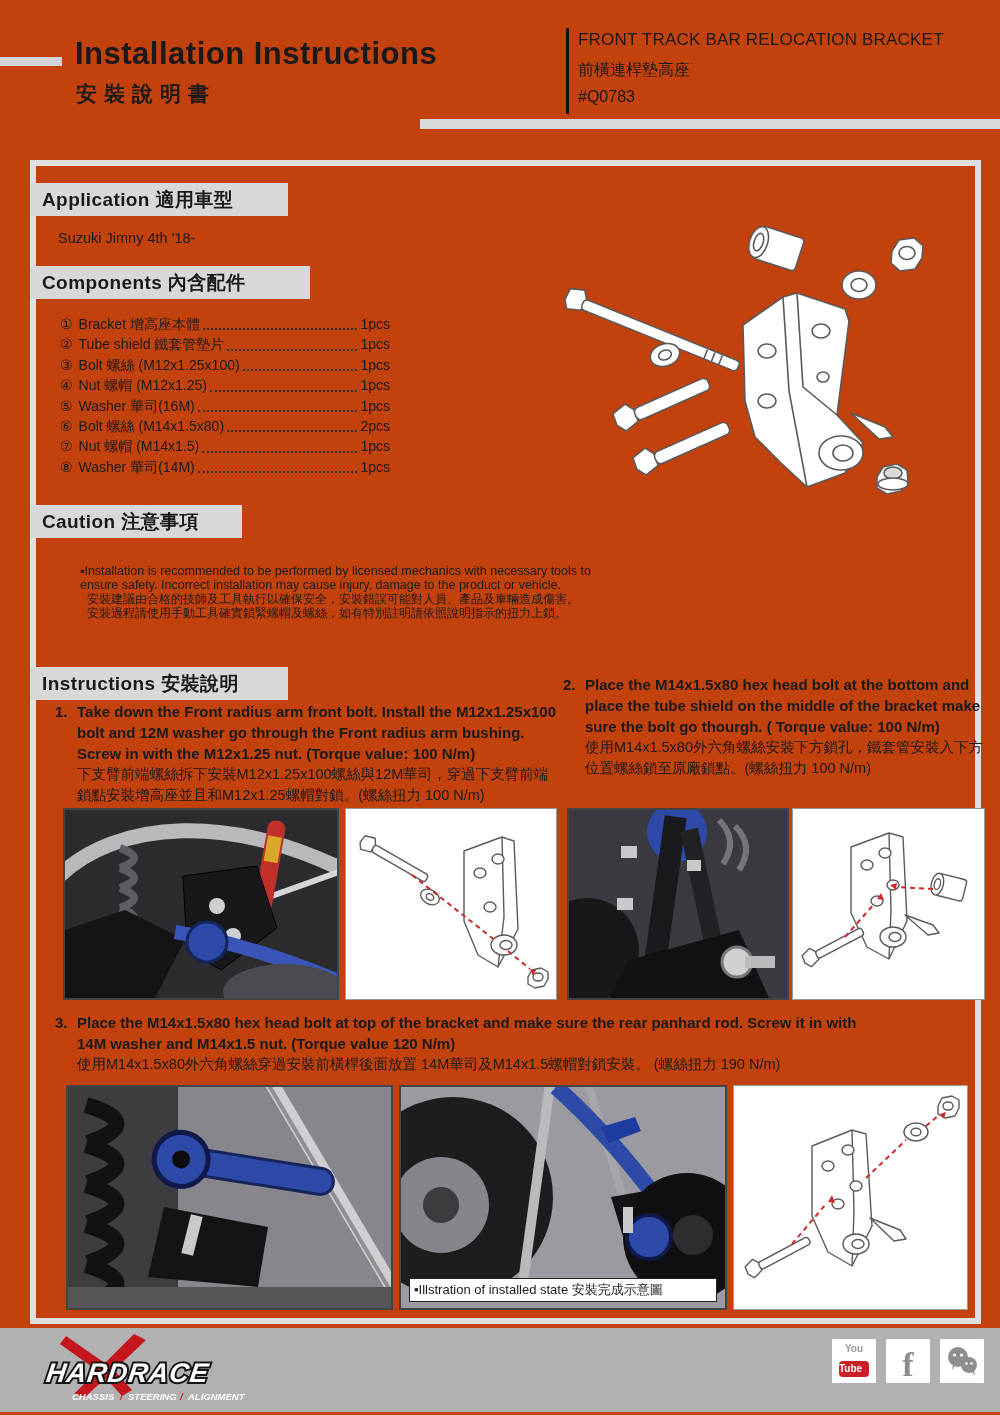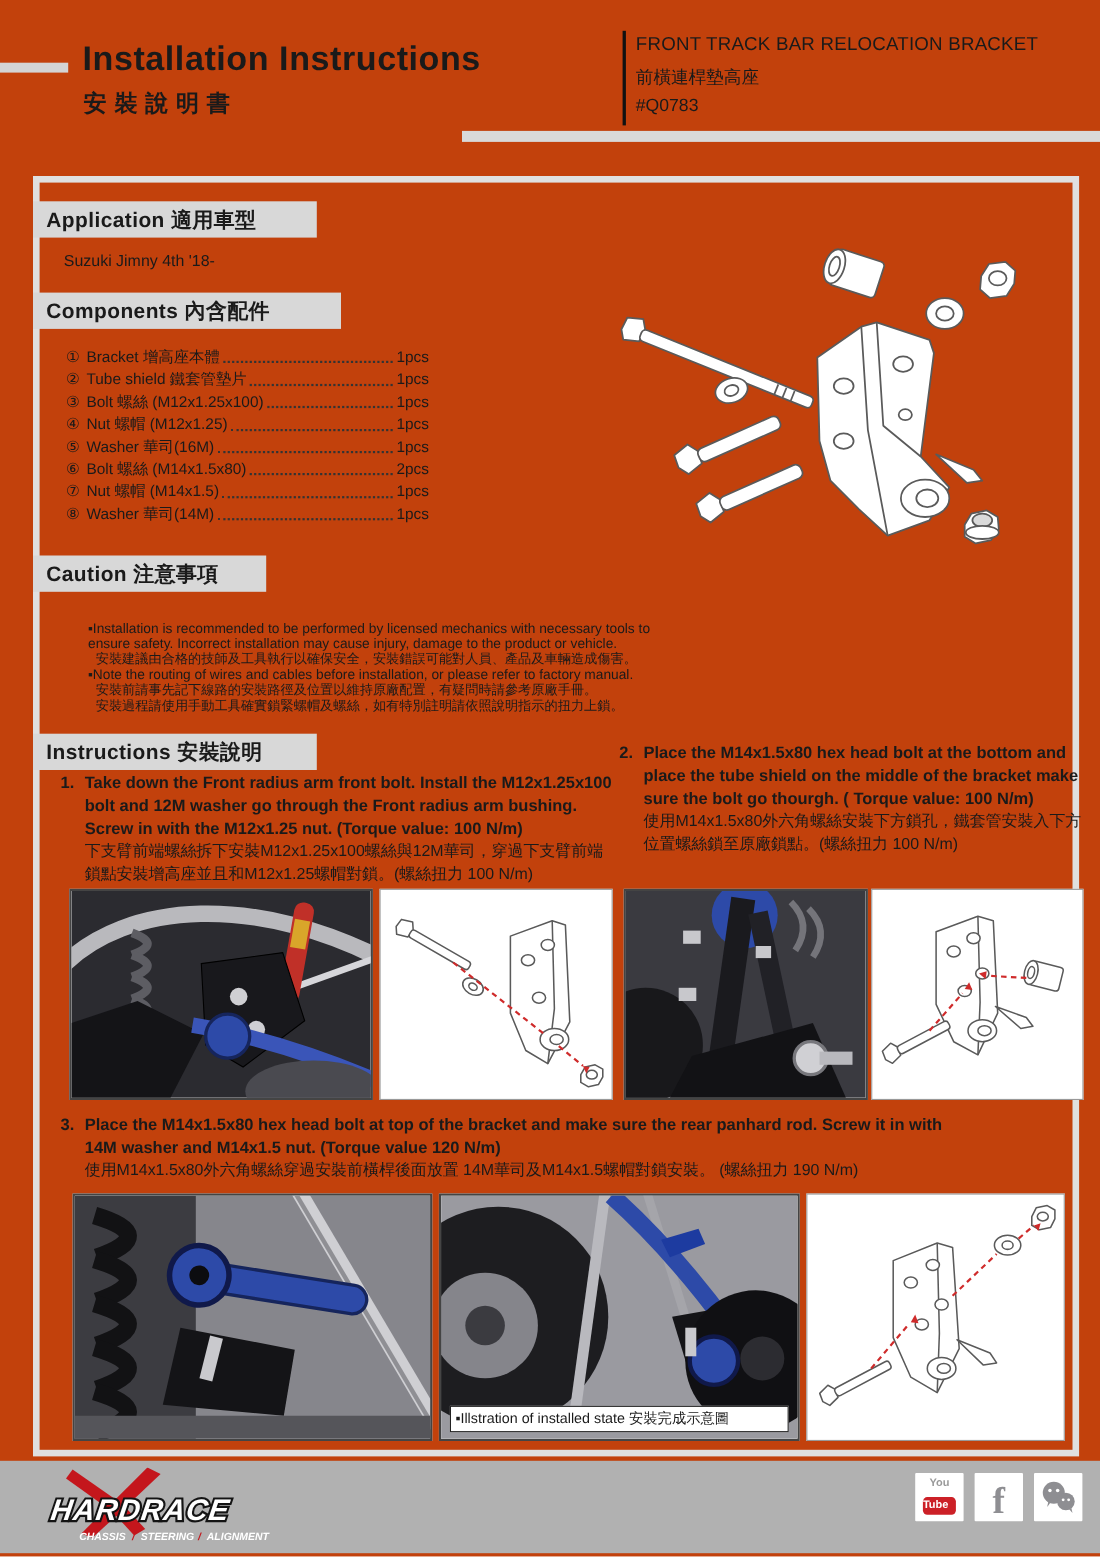--- a/index.html
+++ b/index.html
@@ -195,24 +195,20 @@
         <ellipse cx="0" cy="7" rx="15" ry="6"></ellipse>
       </g>
     </g>
   </svg>
 
   <div class="abs sec sec-caution">Caution 注意事項</div>
   <div class="abs caution-list">
     <div class="caution-item">
       <div>▪Installation is recommended to be performed by licensed mechanics with necessary tools to ensure safety. Incorrect installation may cause injury, damage to the product or vehicle.</div>
       <div class="caution-zh">安裝建議由合格的技師及工具執行以確保安全，安裝錯誤可能對人員、產品及車輛造成傷害。</div>
-    </div>
-    <div class="caution-item">
-      <div>▪Note the routing of wires and cables before installation, or please refer to factory manual.</div>
-      <div class="caution-zh">安裝前請事先記下線路的安裝路徑及位置以維持原廠配置，有疑問時請參考原廠手冊。</div>
     </div>
     <div class="caution-item">
       <div class="caution-zh">安裝過程請使用手動工具確實鎖緊螺帽及螺絲，如有特別註明請依照說明指示的扭力上鎖。</div>
     </div>
   </div>
 
   <div class="abs sec sec-instructions">Instructions 安裝說明</div>
 
   <div class="abs step step1">
     <div class="step-en"><span class="step-num">1.</span><span>Take down the Front radius arm front bolt. Install the M12x1.25x100 bolt and 12M washer go through the Front radius arm bushing. Screw in with the M12x1.25 nut. (Torque value: 100 N/m)</span></div>

